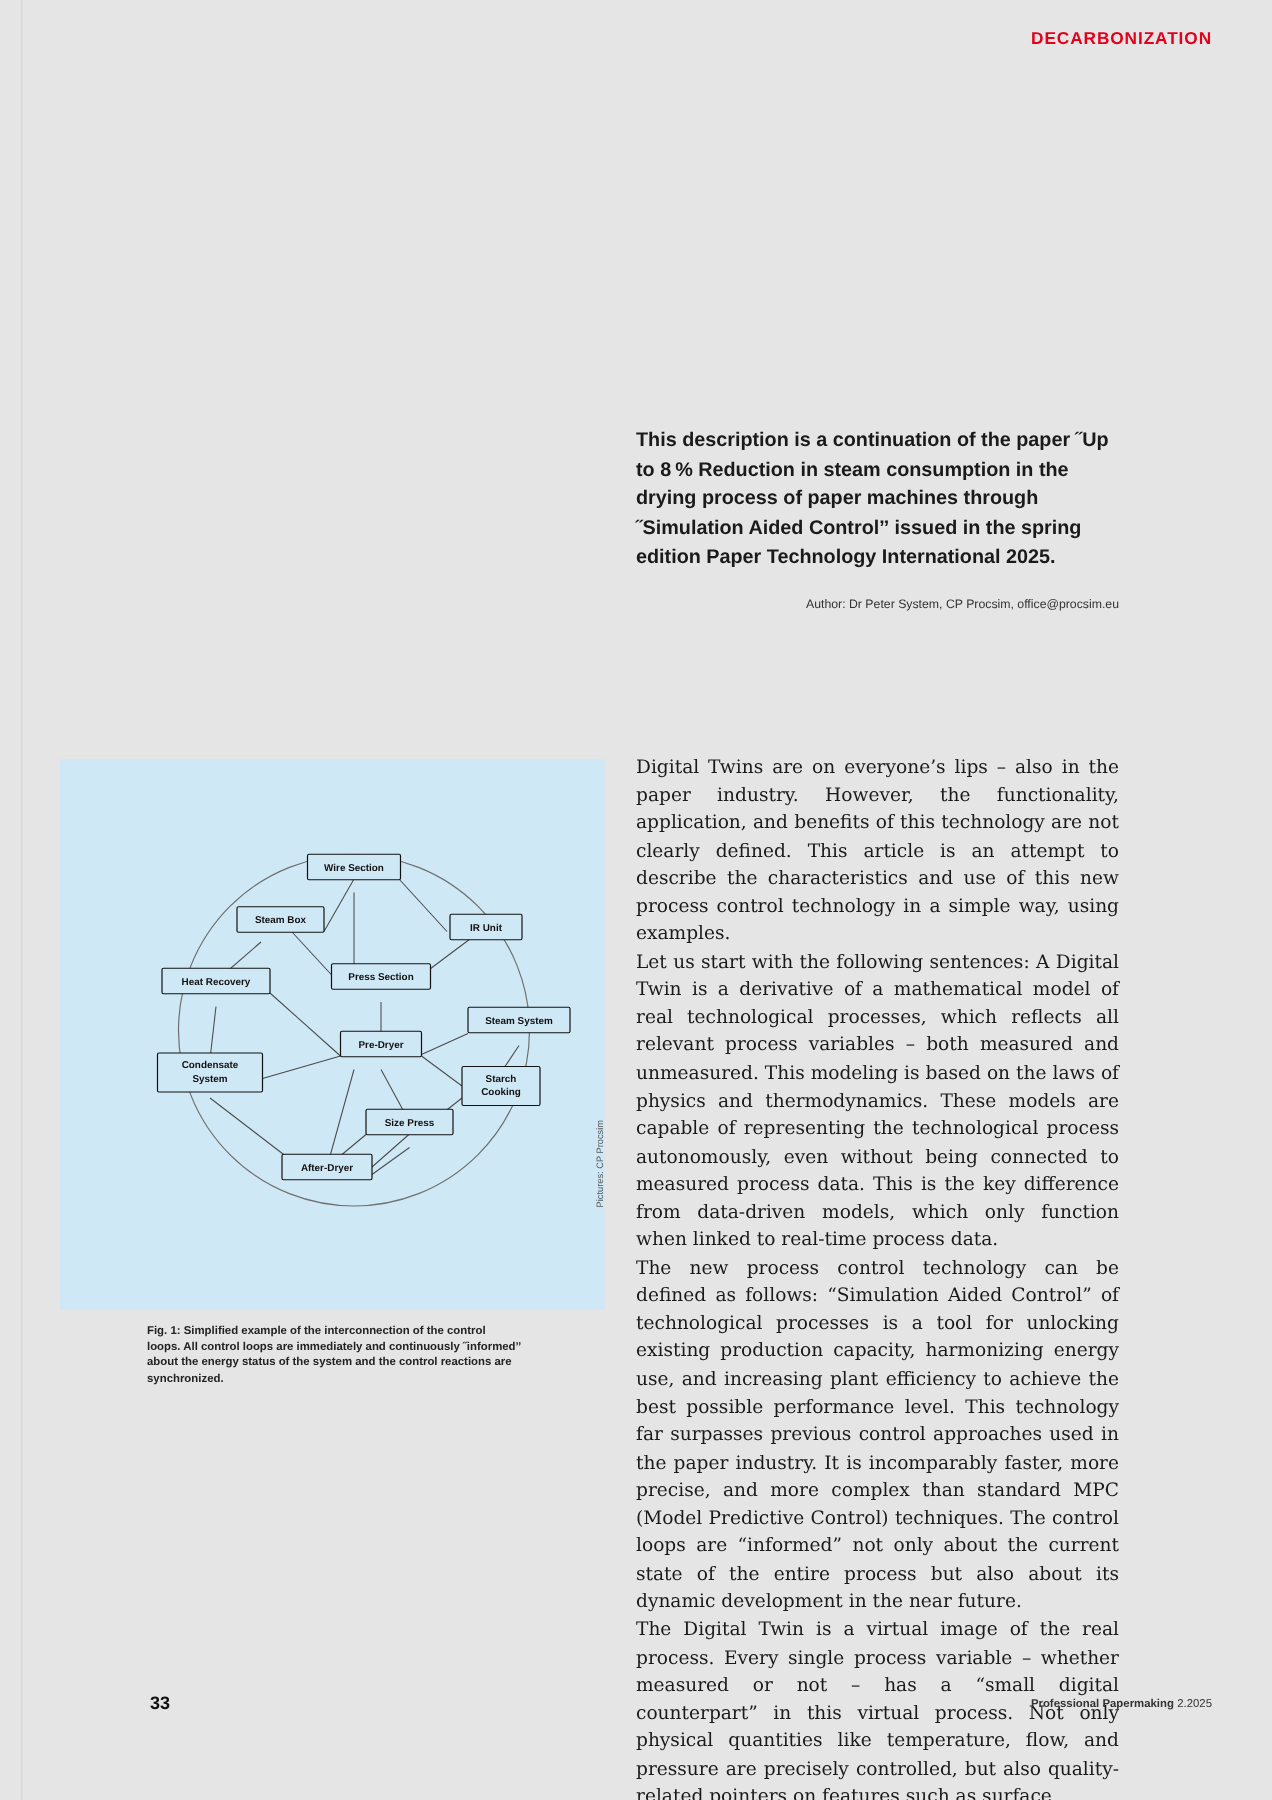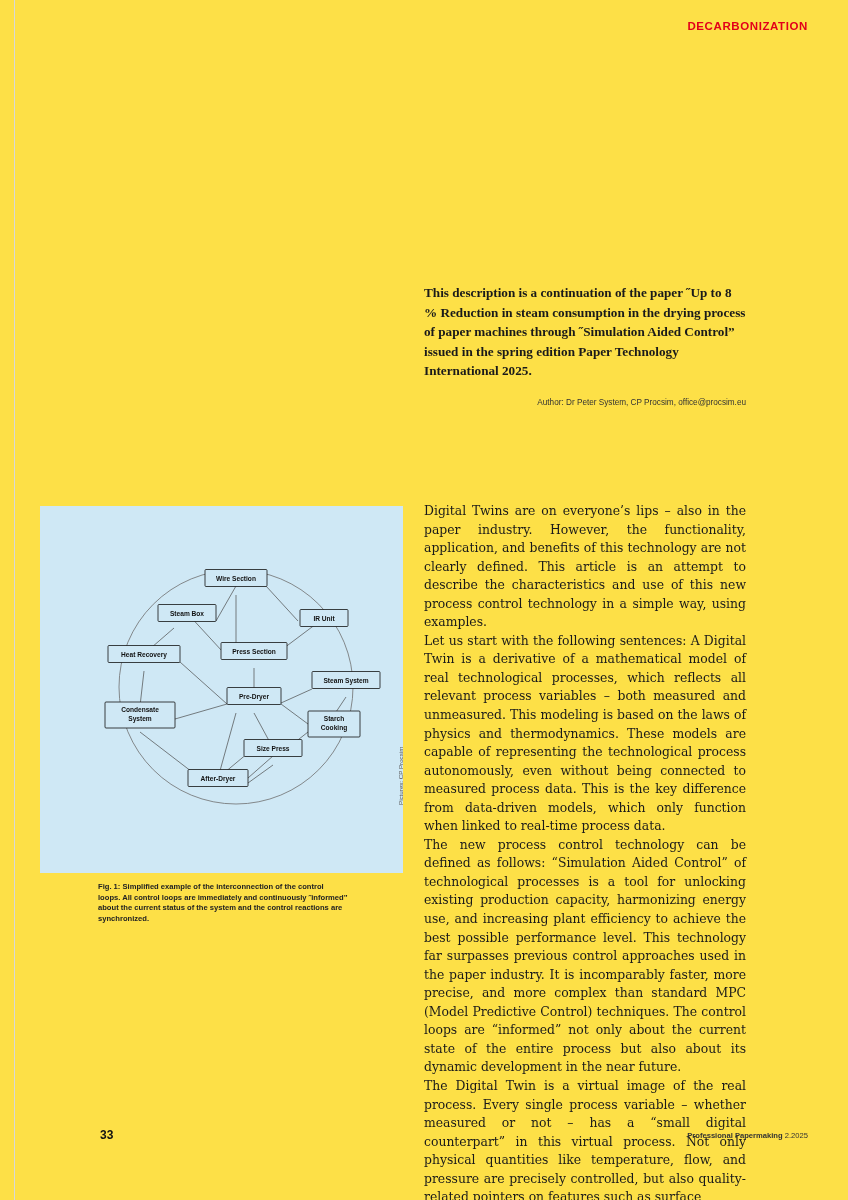--- a/index.html
+++ b/index.html
@@ -11,21 +11,21 @@
     width: 848px;
     height: 1200px;
     position: relative;
     font-family: "Liberation Serif", serif;
     color: #1a1a1a;
     overflow: hidden;
   }
   .page {
     position: absolute;
     inset: 0;
-    background: #fde047;
+    background: #e5e5e5;
   }
   
   .left-rule {
     position: absolute;
     left: 14px;
     top: 0;
     width: 1px;
     height: 1200px;
     background: #d8d8d8;
   }
@@ -48,21 +48,21 @@
     font-size: 54px;
     line-height: 58px;
     letter-spacing: -0.5px;
     color: #231f20;
   }
   .standfirst {
     position: absolute;
     left: 424px;
     top: 283px;
     width: 322px;
-    font-family: Liberation Serif, serif;
+    font-family: Liberation Sans, sans-serif;
     font-weight: bold;
     font-size: 13.2px;
     line-height: 19.6px;
     color: #1a1a1a;
   }
   .author {
     position: absolute;
     left: 424px;
     top: 398px;
     width: 322px;
@@ -252,21 +252,21 @@
         <text x="233" y="244.5">Size Press</text>
       </g>
       <g class="node">
         <rect x="148" y="263.5" width="60" height="17" rx="1"></rect>
         <text x="178" y="274.5">After-Dryer</text>
       </g>
     </svg>
   </div>
 
   <div class="fig-credit">Pictures: CP Procsim</div>
-  <div class="fig-caption">Fig. 1: Simplified example of the interconnection of the control loops. All control loops are immediately and continuously ˝informedˮ about the current status of the system and the control reactions are synchronized.</div>
+  <div class="fig-caption">Fig. 1: Simplified example of the interconnection of the control loops. All control loops are immediately and continuously ˝informedˮ about the energy status of the system and the control reactions are synchronized.</div>
 
   <div class="bodycol">
     <p>Digital Twins are on everyone’s lips – also in the paper industry. However, the functionality, application, and benefits of this technology are not clearly defined. This article is an attempt to describe the characteristics and use of this new process control technology in a simple way, using examples.</p>
     <p>Let us start with the following sentences: A Digital Twin is a derivative of a mathematical model of real technological processes, which reflects all relevant process variables – both measured and unmeasured. This modeling is based on the laws of physics and thermodynamics. These models are capable of representing the technological process autonomously, even without being connected to measured process data. This is the key difference from data-driven models, which only function when linked to real-time process data.</p>
     <p>The new process control technology can be defined as follows: “Simulation Aided Control” of technological processes is a tool for unlocking existing production capacity, harmonizing energy use, and increasing plant efficiency to achieve the best possible performance level. This technology far surpasses previous control approaches used in the paper industry. It is incomparably faster, more precise, and more complex than standard MPC (Model Predictive Control) techniques. The control loops are “informed” not only about the current state of the entire process but also about its dynamic development in the near future.</p>
     <p>The Digital Twin is a virtual image of the real process. Every single process variable – whether measured or not – has a “small digital counterpart” in this virtual process. Not only physical quantities like temperature, flow, and pressure are precisely controlled, but also quality-related pointers on features such as surface</p>
   </div>
 
   <div class="folio">33</div>
   <div class="footer-right">

